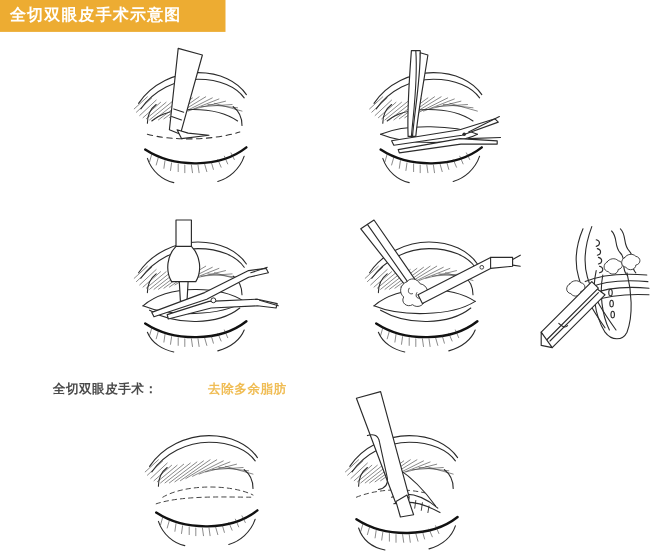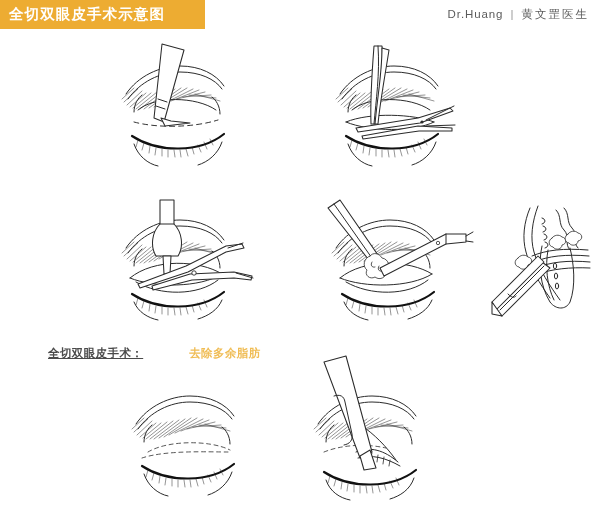--- a/index.html
+++ b/index.html
@@ -31,21 +31,21 @@
   }
   .byline .sep{color:#9a9a9a;margin:0 3px;}
   .byline .cn{letter-spacing:2px;}
 
   
   .caption{
     position:absolute;left:48px;top:346px;
     font-size:11.5px;font-weight:bold;white-space:nowrap;
     letter-spacing:.4px;
   }
-  .caption .lead{color:#4a4a4a;text-decoration:underline;}
+  .caption .lead{color:#4a4a4a;}
   .caption .hl{color:#f0bd55;margin-left:46px;}
 
   
   .panel{position:absolute;}
   .panel svg{display:block;overflow:visible;}
   .ink{fill:none;stroke:#2b2b2b;stroke-linecap:round;stroke-linejoin:round;}
   .thin{stroke-width:1;}
   .hair{stroke-width:.55;stroke:#3a3a3a;}
   .lash{stroke-width:.5;stroke:#2b2b2b;}
   .lid{stroke-width:2.2;stroke:#111;}
@@ -57,25 +57,20 @@
 </style>
 </head>
 <body>
 
 <div id="page">
 
   <div class="banner">
     <span class="banner-title">全切双眼皮手术示意图</span>
   </div>
 
-  <div class="byline">
-    <span>Dr.Huang</span>
-    <span class="sep">|</span>
-    <span class="cn">黄文罡医生</span>
-  </div>
 
   <div class="caption">
     <span class="lead">全切双眼皮手术：</span><span class="hl">去除多余脂肪</span>
   </div>
 
   <div class="panel" style="left:108px;top:52px;">
     <svg width="140" height="118" viewBox="0 0 140 118">
       <g>
 
         <path class="ink thin" d="M18 42 C30 24 52 14 72 14 C92 14 108 22 116 34"></path>

